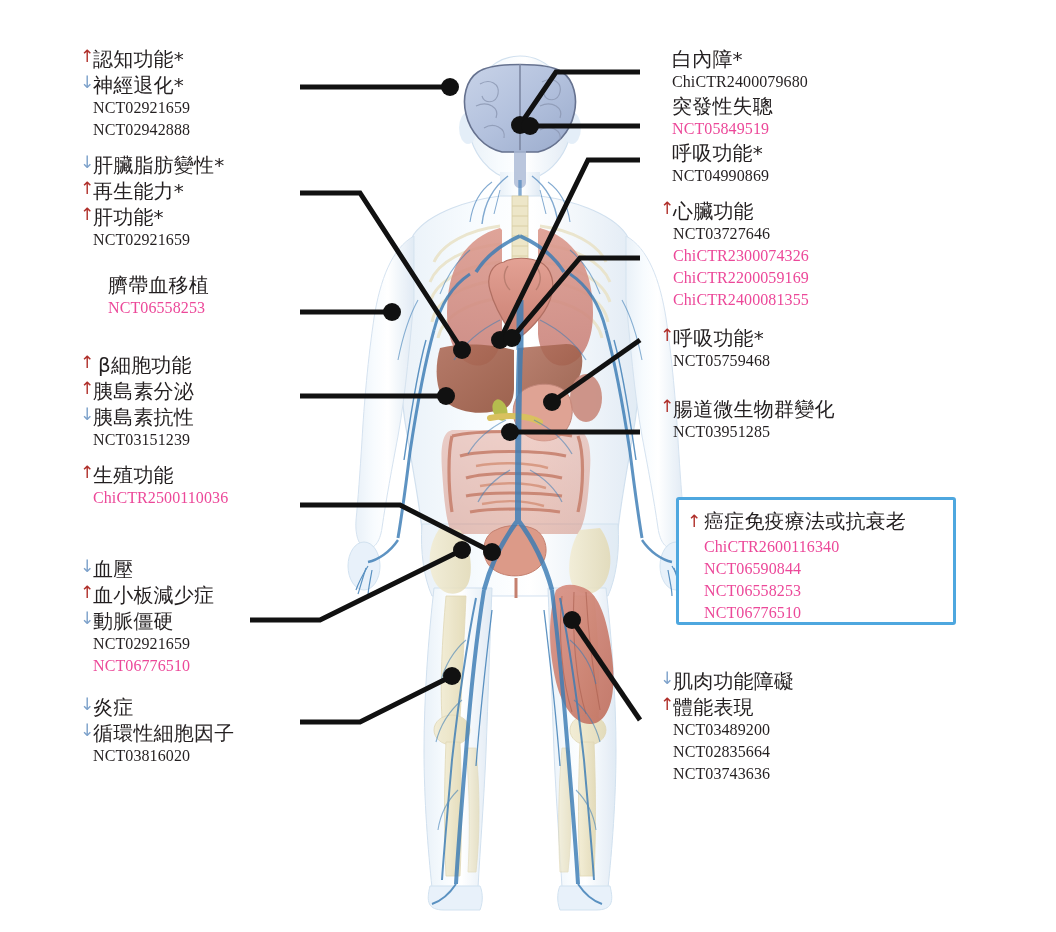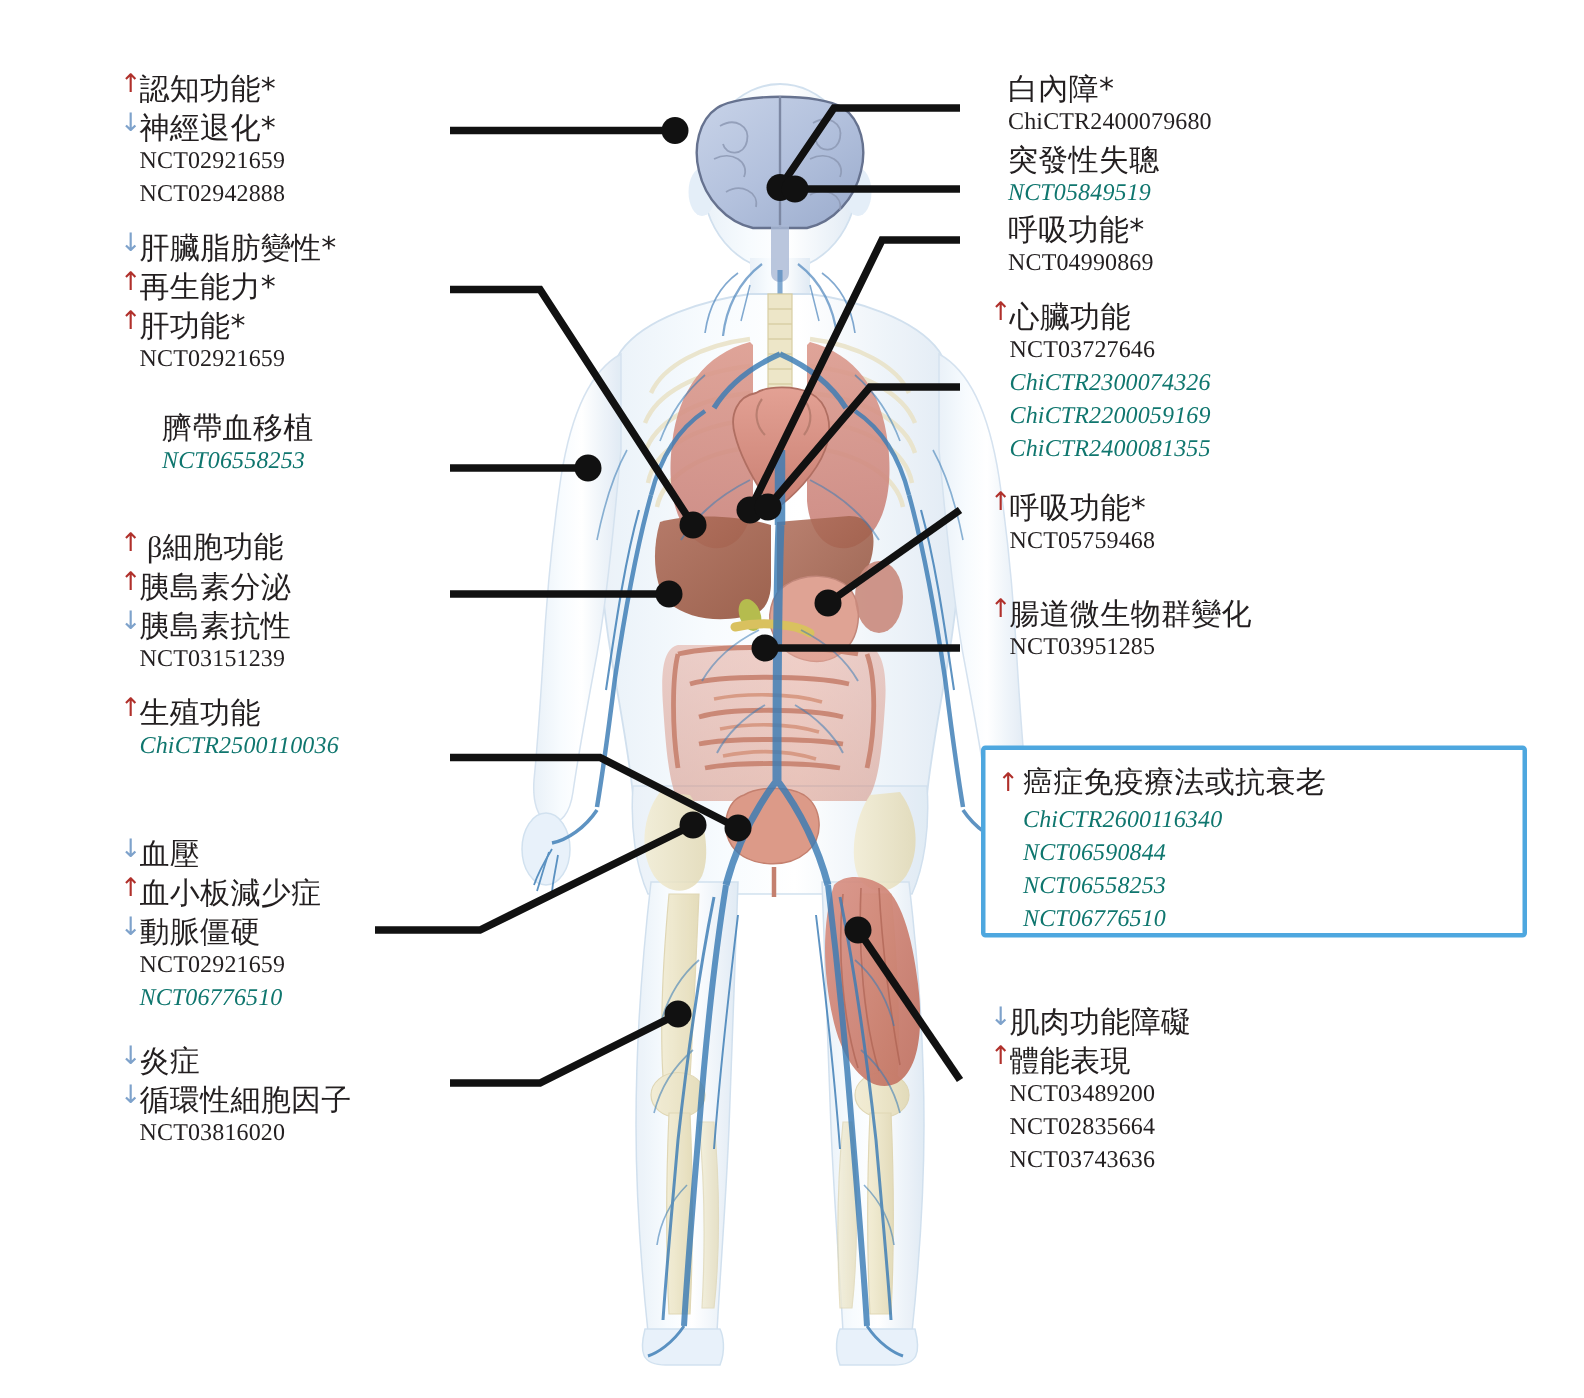--- a/index.html
+++ b/index.html
@@ -27,21 +27,21 @@
     text-align:center;font-size:17px;line-height:1.30;
     font-family:"DejaVu Sans",sans-serif;
     position:relative;top:-1px;
   }
   .arrow.up{color:#b0302b;}
   .arrow.down{color:#7ea2cb;}
   .arrow.none{color:transparent;}
   .txt{font-size:19px;color:#231f20;letter-spacing:.2px;}
   .txt.cjk{font-family:"DejaVu Sans","Liberation Sans",sans-serif;font-size:20px;}
   .id{font-size:16px;color:#231f20;font-family:"Liberation Serif","DejaVu Serif",serif;letter-spacing:.1px;}
-  .id.red{color:#0f766e;font-style:italic;}
+  .id.red{color:#ec4899;}
 
   
   .boxed{
     position:absolute;
     border:3px solid #4ea7df;
     border-radius:3px;
     padding:8px 10px 10px 8px;
     background:#ffffff;
     box-sizing:border-box;
   }
@@ -425,21 +425,21 @@
       <span class="txt cjk">臍帶血移植</span>
     </div>
     <div class="row">
       <span class="id red">NCT06558253</span>
     </div>
   </div>
 
   <div class="ann" style="left:80px;top:352px;">
     <div class="row">
       <span class="arrow up">↑</span>
-      <span class="txt cjk" style="padding-left:5px;font-family:Liberation Serif, serif;">β細胞功能</span>
+      <span class="txt cjk" style="padding-left:5px;">β細胞功能</span>
     </div>
     <div class="row">
       <span class="arrow up">↑</span>
       <span class="txt cjk">胰島素分泌</span>
     </div>
     <div class="row">
       <span class="arrow down">↓</span>
       <span class="txt cjk">胰島素抗性</span>
     </div>
     <div class="row">
@@ -556,21 +556,21 @@
     <div class="row">
       <span class="arrow up">↑</span>
       <span class="txt cjk">腸道微生物群變化</span>
     </div>
     <div class="row">
       <span class="arrow none">·</span>
       <span class="id">NCT03951285</span>
     </div>
   </div>
 
-  <div class="boxed" style="left:654px;top:497px;width:364px;height:128px;">
+  <div class="boxed" style="left:676px;top:497px;width:280px;height:128px;">
     <div class="row">
       <span class="arrow up">↑</span>
       <span class="txt cjk">癌症免疫療法或抗衰老</span>
     </div>
     <div class="row">
       <span class="arrow none">·</span>
       <span class="id red">ChiCTR2600116340</span>
     </div>
     <div class="row">
       <span class="arrow none">·</span>

